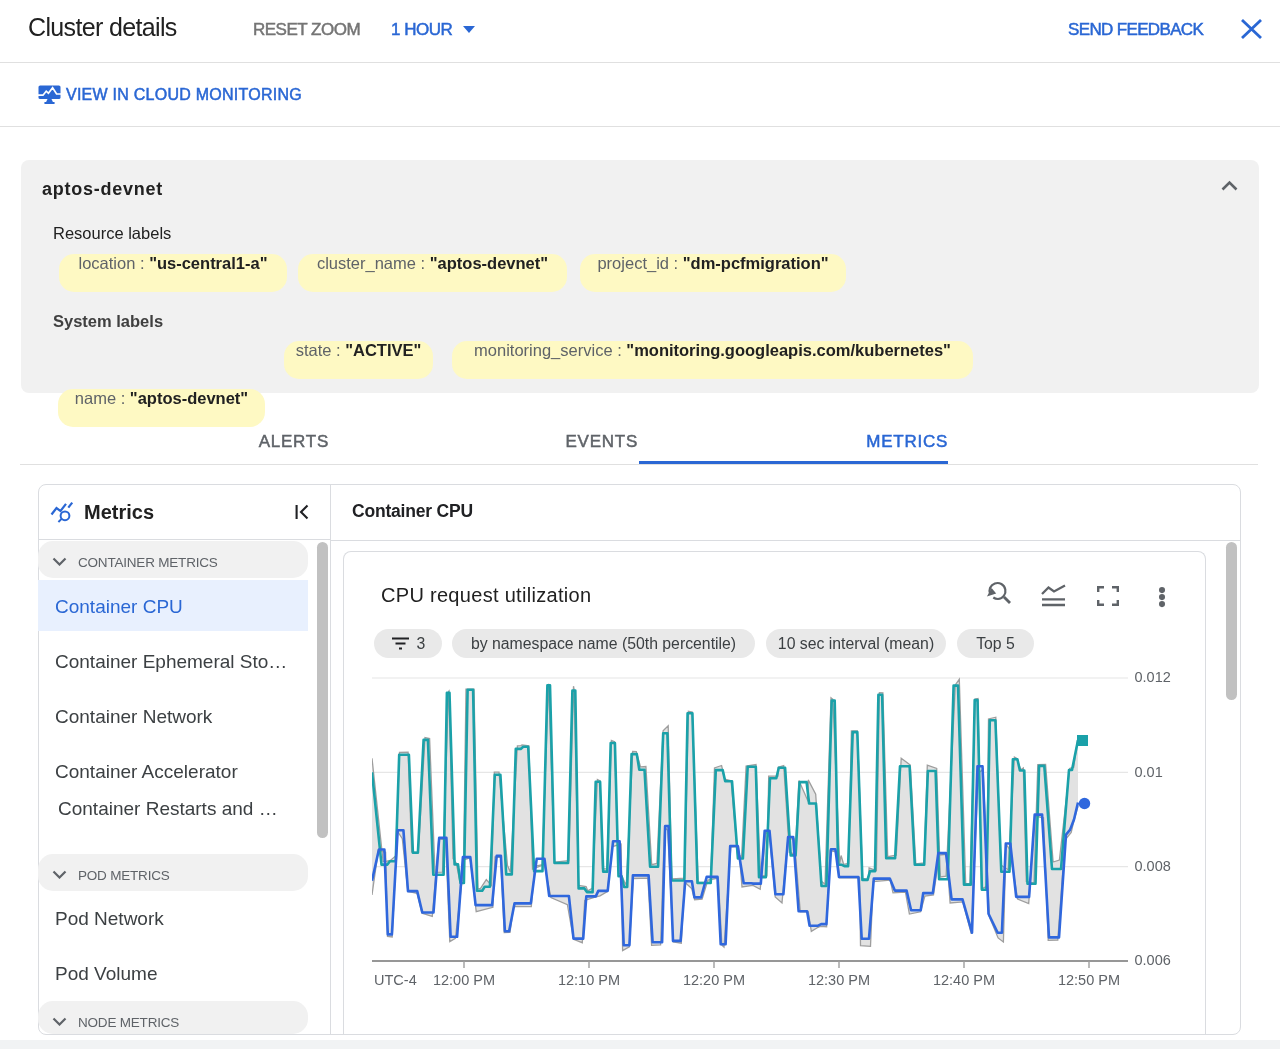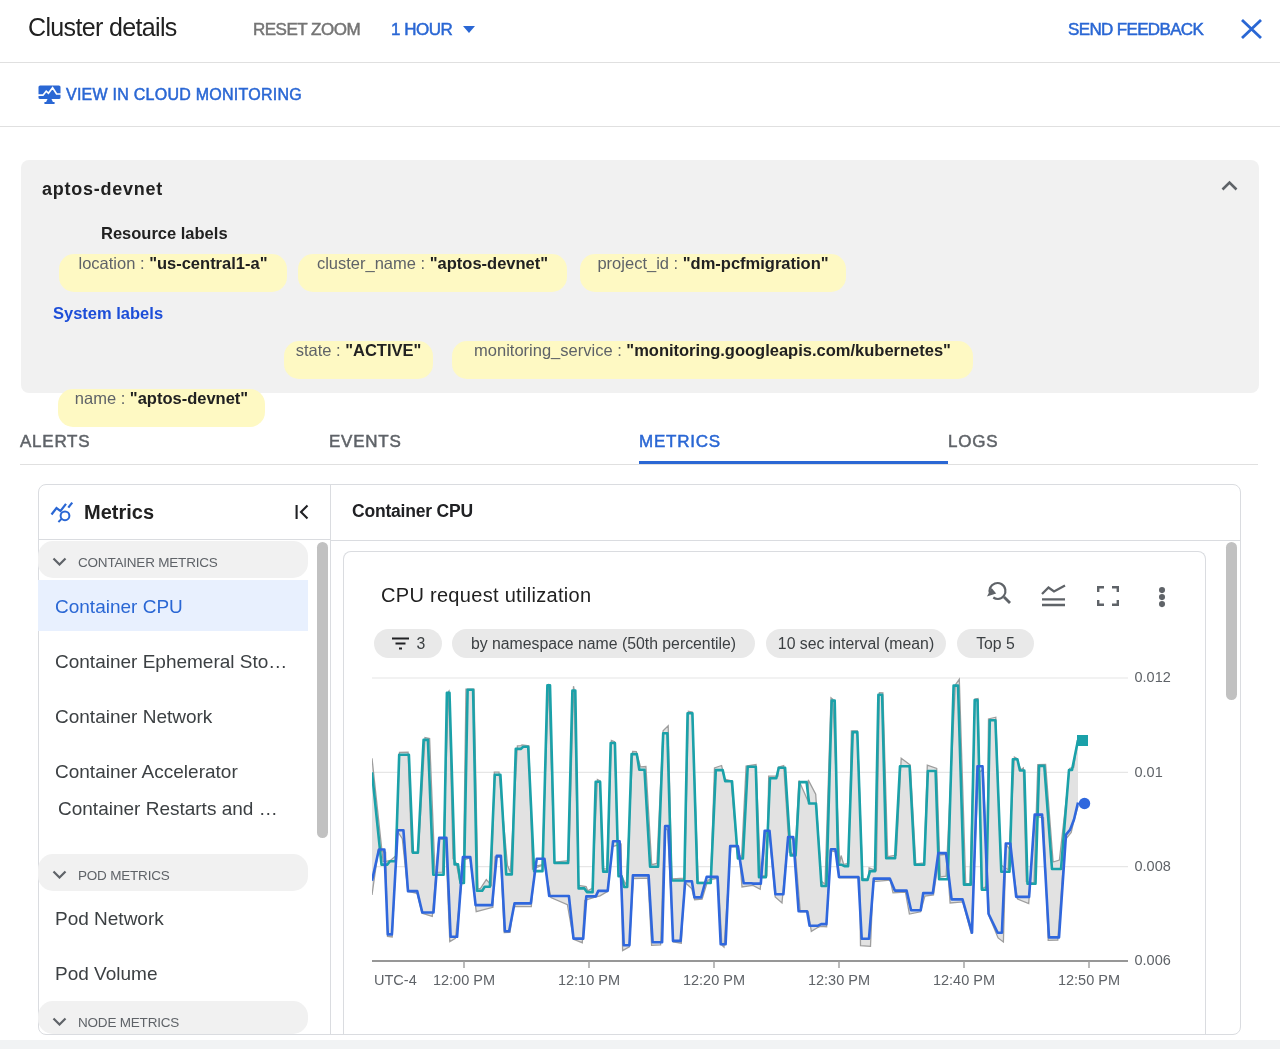--- a/index.html
+++ b/index.html
@@ -5,21 +5,21 @@
 body { font-family:"Liberation Sans", sans-serif; background:#fff; }
 #page { position:relative; width:1280px; height:1049px; overflow:hidden; background:#fff; }
 .abs { position:absolute; }
 .blue { color:#2a67d4; }
 .btn { font-size:17px; font-weight:400; letter-spacing:-0.5px; -webkit-text-stroke:0.5px currentColor; }
 .chip { position:absolute; height:38px; border-radius:15px; background:#fef9c3;
   font-size:16.5px; color:#5f6368; display:flex; justify-content:center; white-space:nowrap; }
 .chip b { color:#212121; }
 .fchip { position:absolute; height:29px; border-radius:14.5px; background:#e9e9e9;
   font-size:15.8px; color:#3c4043; display:flex; align-items:center; justify-content:center; white-space:nowrap; }
-.tab { position:absolute; top:417px; height:49px; width:309px; text-align:left;
+.tab { position:absolute; top:417px; height:49px; width:309px; text-align:right;
   font-size:17px; font-weight:400; letter-spacing:.75px; -webkit-text-stroke:0.5px currentColor; color:#5f6368; line-height:49px; }
 .item { position:absolute; left:38px; width:269px; height:55px; font-size:19px; color:#3c4043;
   line-height:55px; padding-left:17px; }
 .sech { position:absolute; left:38px; width:269.5px; height:37px; background:#f1f1f1;
   font-size:13.5px; letter-spacing:-0.2px; color:#5f6368; line-height:37px; padding-left:40px; padding-top:3px; font-weight:400;border-radius:15px;}
 </style></head><body>
 <div id="page">
 
 <div class="abs" style="left:0;top:0;width:1280px;height:63px;border-bottom:1px solid #e0e0e0;"></div>
 <div class="abs" style="left:28px;top:13px;font-size:25px;letter-spacing:-0.65px;color:#212121;">Cluster details</div>
@@ -40,35 +40,34 @@
   <path d="M9.5,14 h4 l1.4,3 h-6.8 Z" fill="#2a67d4"></path>
   <rect x="6.2" y="17" width="10.6" height="1.9" rx="0.9" fill="#2a67d4"></rect>
 </svg>
 <div class="abs blue" style="left:66px;top:86px;font-size:16px;font-weight:400;letter-spacing:.25px;-webkit-text-stroke:0.5px currentColor;">VIEW IN CLOUD MONITORING</div>
 
 <div class="abs" style="left:21px;top:160px;width:1238px;height:233px;background:#f1f1f1;border-radius:8px;"></div>
 <div class="abs" style="left:42px;top:179px;font-size:18px;font-weight:700;letter-spacing:.75px;color:#212121;">aptos-devnet</div>
 <svg class="abs" style="left:1221px;top:180px" width="17" height="11">
       <path d="M1.5,9.5 L8.5,2.5 L15.5,9.5" stroke="#5f6368" stroke-width="2.6" fill="none"></path>
     </svg>
-<div class="abs" style="left:53px;top:224px;font-size:16.5px;font-weight:700;color:#212121;margin-left:48px;">Resource labels</div>
+<div class="abs" style="left:53px;top:224px;font-size:16.5px;font-weight:400;color:#212121;">Resource labels</div>
 <div class="chip" style="left:59px;top:254px;width:228px;">location :&nbsp;<b>"us-central1-a"</b></div>
 <div class="chip" style="left:298px;top:254px;width:269px;">cluster_name :&nbsp;<b>"aptos-devnet"</b></div>
 <div class="chip" style="left:580px;top:254px;width:266px;">project_id :&nbsp;<b>"dm-pcfmigration"</b></div>
-<div class="abs" style="left:53px;top:304px;font-size:16.5px;font-weight:700;color:#1d4ed8;">System labels</div>
+<div class="abs" style="left:53px;top:312px;font-size:16.5px;font-weight:700;color:#404040;">System labels</div>
 <div class="chip" style="left:58px;top:341px;width:207px;margin-top:48px;">name :&nbsp;<b>"aptos-devnet"</b></div>
 <div class="chip" style="left:284px;top:341px;width:149px;">state :&nbsp;<b>"ACTIVE"</b></div>
 <div class="chip" style="left:452px;top:341px;width:521px;">monitoring_service :&nbsp;<b>"monitoring.googleapis.com/kubernetes"</b></div>
 
 <div class="abs" style="left:0;top:0px;width:1280px;"></div>
 <div class="abs" style="left:20px;top:464px;width:1238px;border-bottom:1px solid #e0e0e0;"></div>
 <div class="tab" style="left:20px;">ALERTS</div>
 <div class="tab" style="left:329px;">EVENTS</div>
 <div class="tab" style="left:639px;color:#2a67d4;">METRICS</div>
-<div class="tab" style="left:948px;">LOGS</div>
 <div class="abs" style="left:639px;top:461px;width:309px;height:3px;background:#2a67d4;"></div>
 
 <div class="abs" style="left:38px;top:484px;width:1203px;height:551px;border:1px solid #dadce0;border-radius:8px;"></div>
 <div class="abs" style="left:38px;top:484px;width:292px;height:56px;border-bottom:1px solid #dadce0;"></div>
 <div class="abs" style="left:330px;top:484px;width:1px;height:551px;background:#dadce0;"></div>
 <svg class="abs" style="left:50px;top:499px" width="25" height="24" viewBox="0 0 25 24">
   <path d="M1.5,15.5 L6.5,9 L10.5,12 L16,4.8" stroke="#2a67d4" stroke-width="2.2" fill="none"></path>
   <path d="M18.3,8.6 L22.2,3.6" stroke="#2a67d4" stroke-width="2.2" fill="none"></path>
   <circle cx="15" cy="16.8" r="4.4" stroke="#2a67d4" stroke-width="2" fill="none"></circle>
   <path d="M11.6,19.9 L8.4,23" stroke="#2a67d4" stroke-width="2" fill="none"></path>

